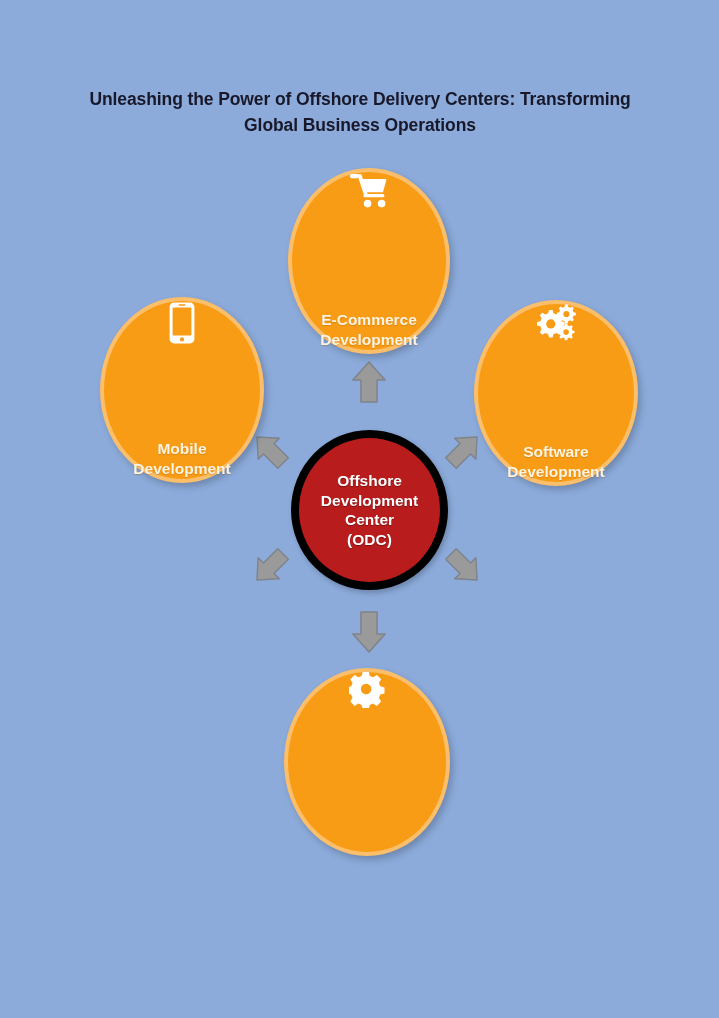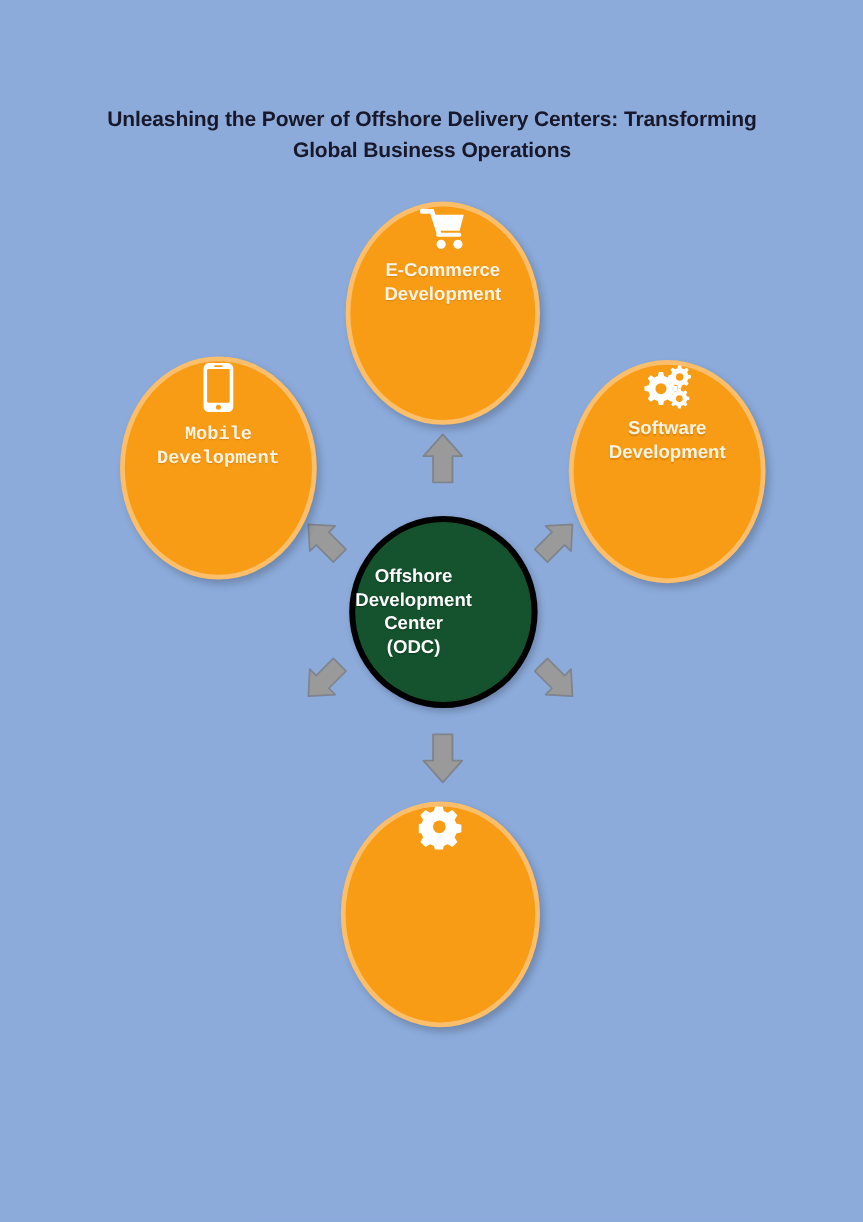--- a/index.html
+++ b/index.html
@@ -47,26 +47,26 @@
   }
 
   
   #center-node {
     position: absolute;
     left: 291px;
     top: 430px;
     width: 157px;
     height: 160px;
     border-radius: 50%;
-    background: #14532d;
-    border: 5px solid #000000;
+    background: #b91c1c;
+    border: 8px solid #000000;
     box-sizing: border-box;
     display: flex;
     align-items: center;
-    justify-content: flex-start;
+    justify-content: center;
     box-shadow: 2px 3px 5px rgba(40,50,70,0.30);
   }
   #center-label {
     color: #ffffff;
     font-size: 15.5px;
     font-weight: bold;
     line-height: 19.5px;
     text-align: center;
     white-space: pre-line;
     text-shadow: 0 1px 1px rgba(0,0,0,0.35);
@@ -75,21 +75,21 @@
   
   .node {
     position: absolute;
     border-radius: 50%;
     background: #f99c15;
     border: 4px solid #fbbe6a;
     box-sizing: border-box;
     display: flex;
     flex-direction: column;
     align-items: center;
-    justify-content: flex-start;
+    justify-content: space-between;
     box-shadow: 3px 4px 6px rgba(40,50,70,0.28);
   }
   .node-icon {
     display: block;
     margin-bottom: 7px;
     line-height: 0;
   }
   .node-label {
     color: #fcf4e2;
     font-size: 15.5px;
@@ -99,21 +99,21 @@
     white-space: pre-line;
     text-shadow: 0 1px 1px rgba(150,80,0,0.30);
   }
 
   
   #node-ecommerce   { left: 288px; top: 168px; width: 162px; height: 186px; }
   #node-software    { left: 474px; top: 300px; width: 164px; height: 186px; }
   #node-maintenance { left: 474px; top: 541px; width: 164px; height: 186px; }
   #node-datahosting { left: 284px; top: 668px; width: 166px; height: 188px; }
   #node-modernization { left: 100px; top: 536px; width: 164px; height: 186px; }
-  #node-mobile      { left: 100px; top: 297px; width: 164px; height: 186px; font-family: Liberation Mono, monospace; }
+  #node-mobile      { left: 100px; top: 297px; width: 164px; height: 186px; }
 
   #node-modernization .node-icon { margin-bottom: 9px; }
 </style>
 </head>
 <body>
 
 <div id="diagram-page">
 
   <div id="page-title">Unleashing the Power of Offshore Delivery Centers: Transforming Global Business Operations</div>
 

